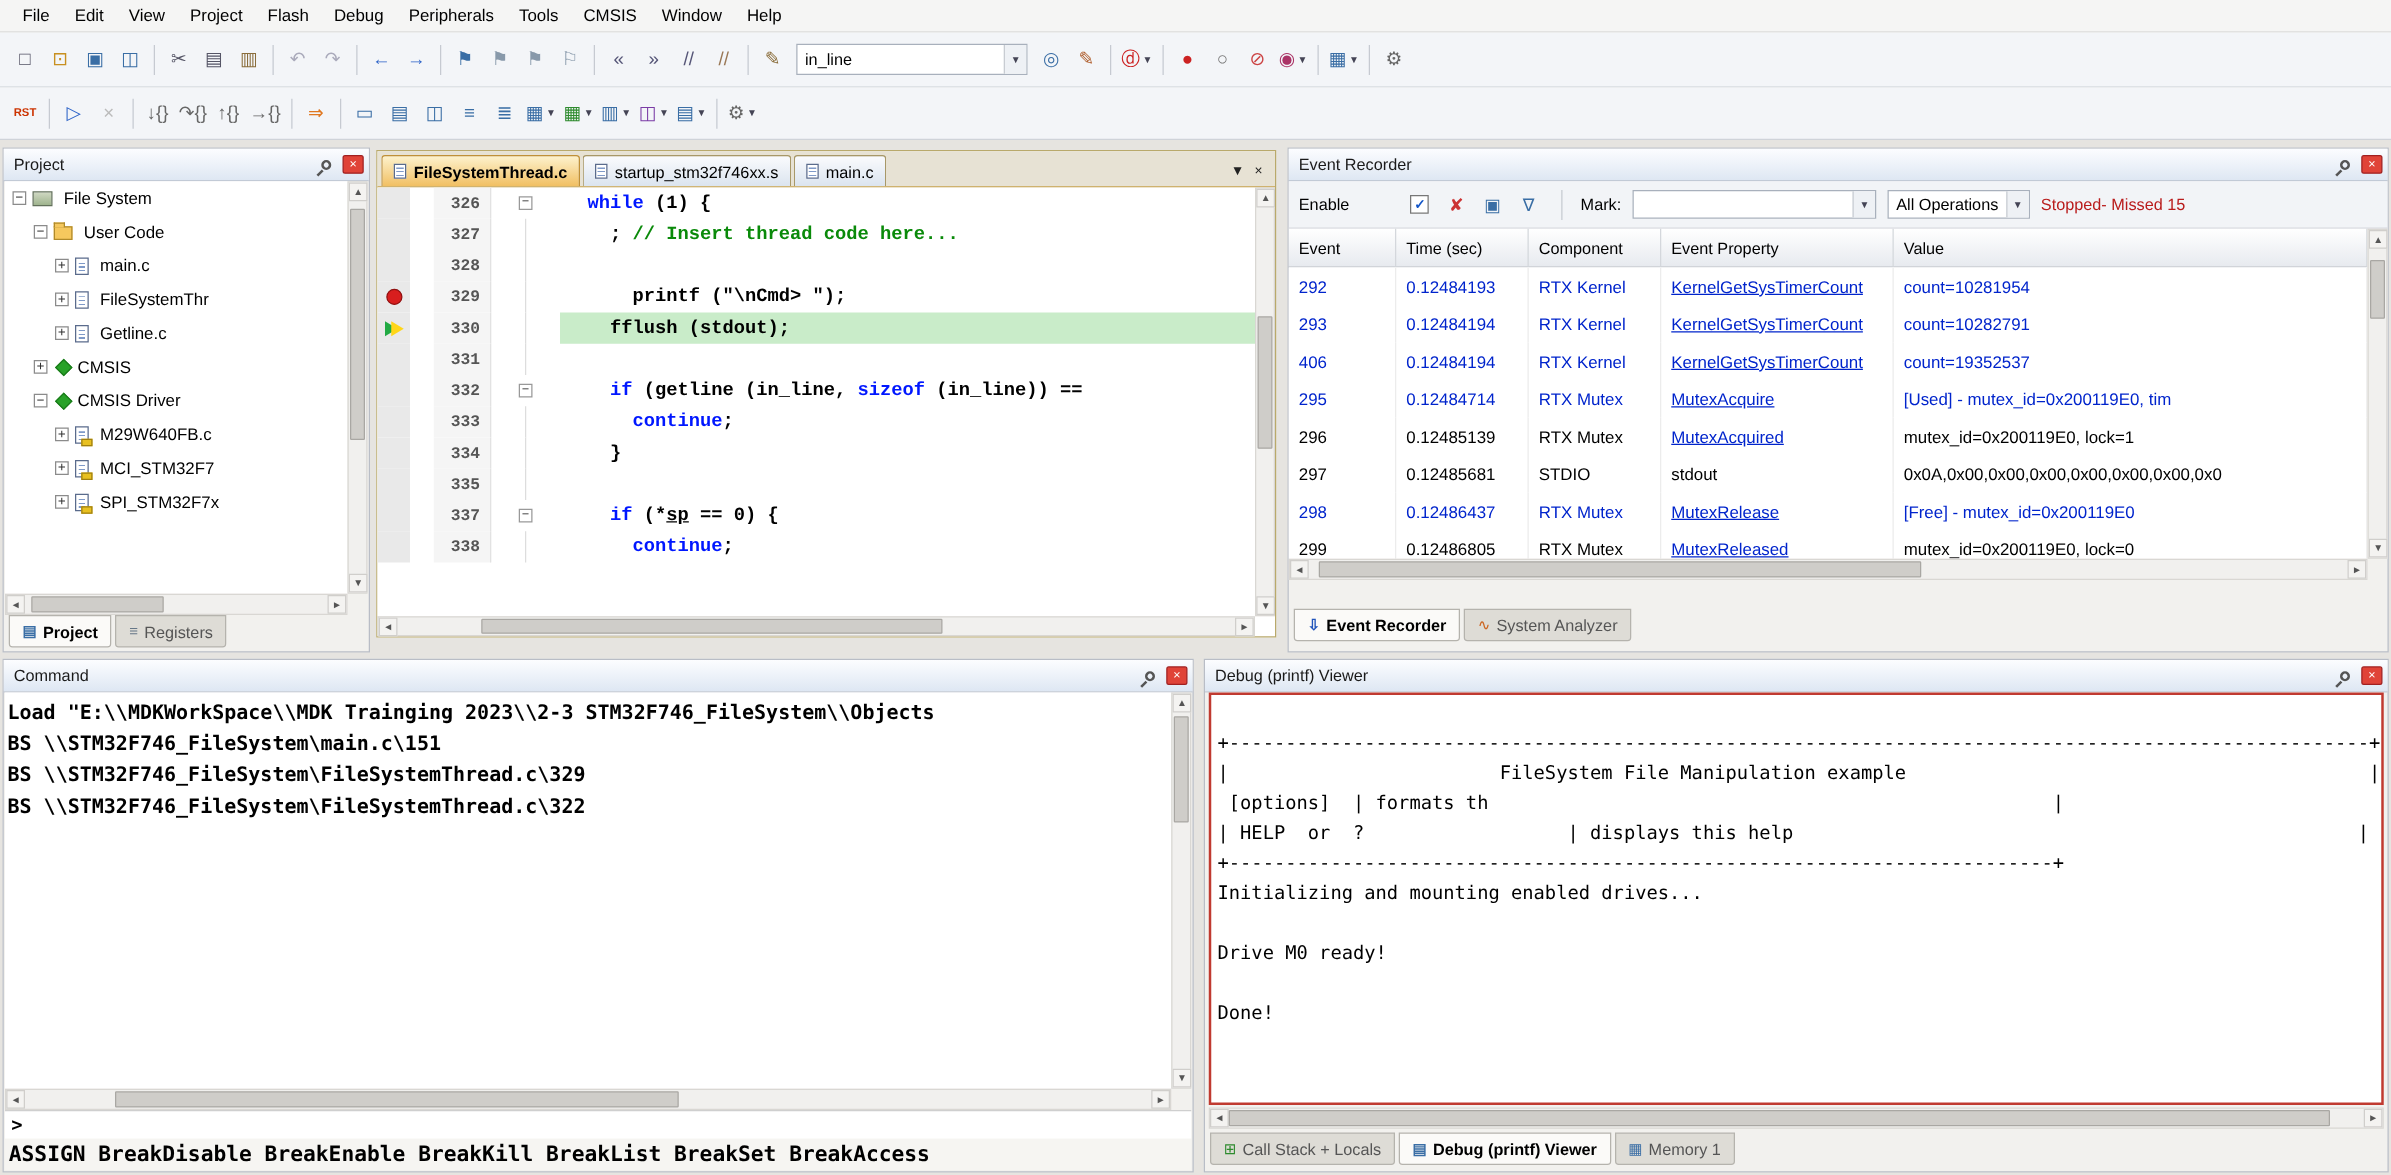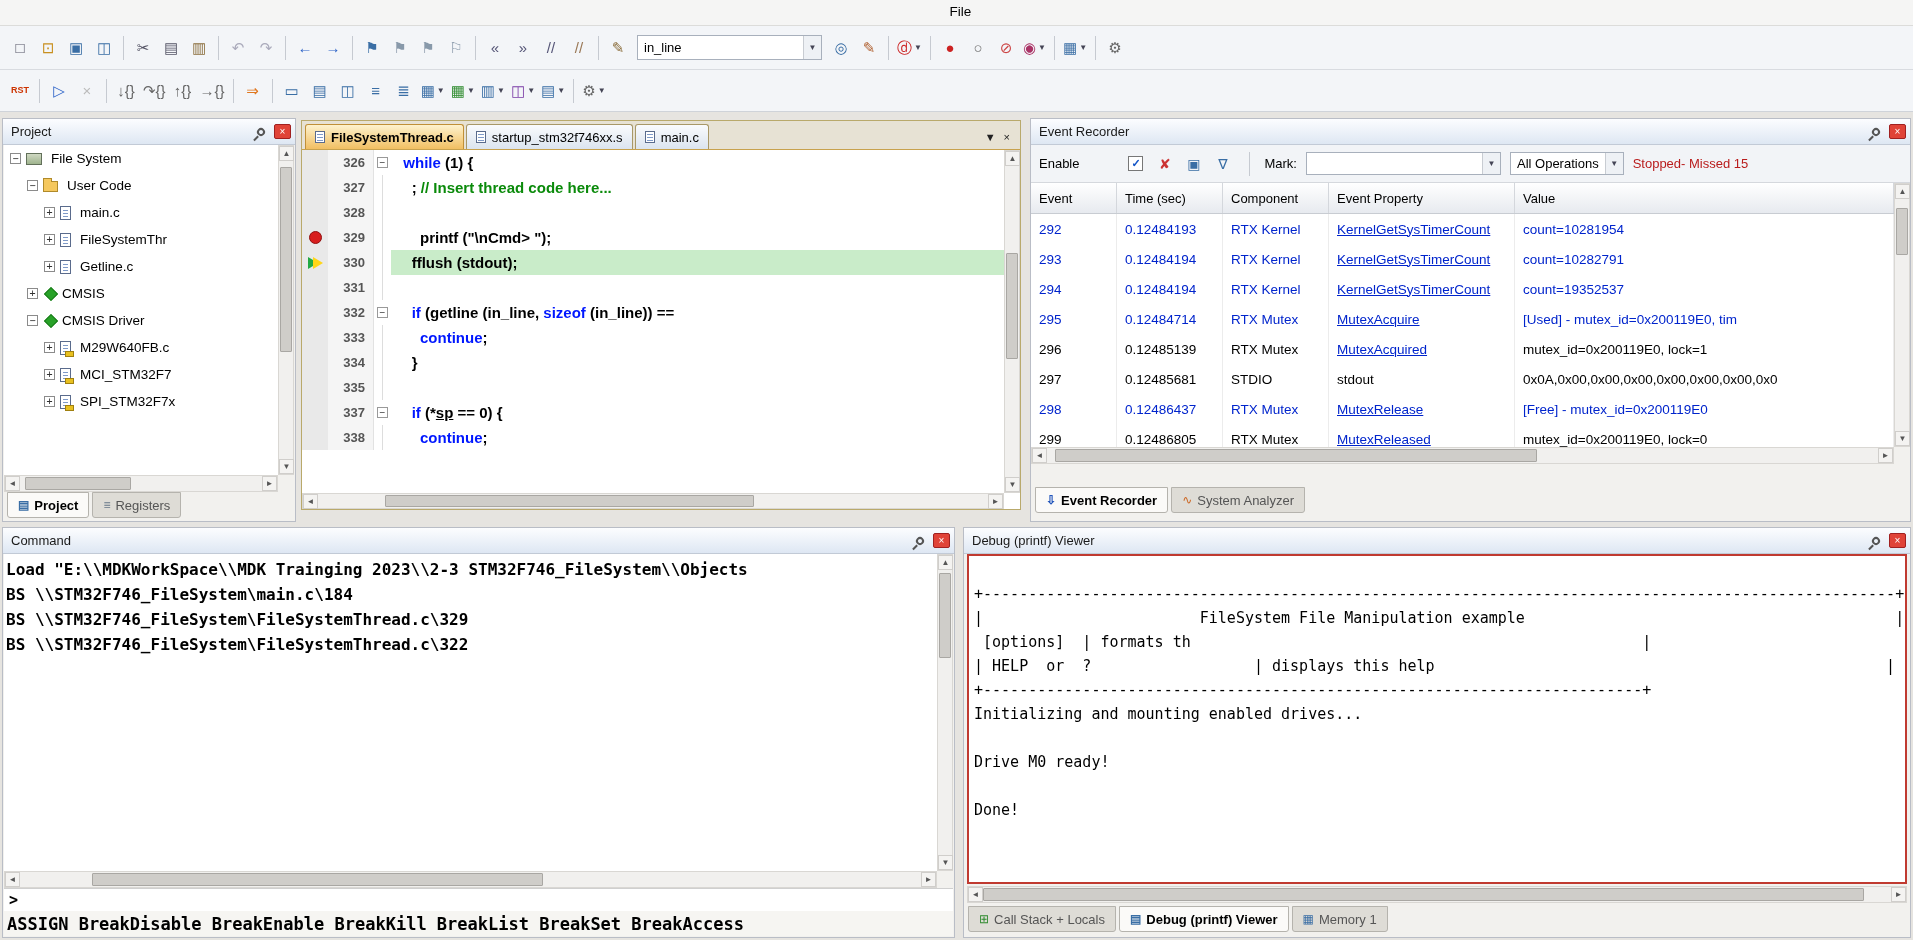--- a/index.html
+++ b/index.html
@@ -1,20 +1,20 @@
 <!DOCTYPE html>
 <html><head>
 <meta charset="utf-8">
 <style>
 *{margin:0;padding:0;box-sizing:border-box;}
 html,body{width:1913px;height:940px;}
 body{position:relative;background:#e6e4e0;font-family:"Liberation Sans",sans-serif;font-size:13px;color:#000;overflow:hidden;}
 
 
-#menubar{position:absolute;left:0;top:0;width:1913px;height:26px;background:#f5f5f4;border-bottom:1px solid #dcdcda;display:flex;align-items:center;padding-left:8px;flex-direction:column;}
+#menubar{position:absolute;left:0;top:0;width:1913px;height:26px;background:#f5f5f4;border-bottom:1px solid #dcdcda;display:flex;align-items:center;padding-left:8px;}
 .menu-item{padding:4px 10px;font-size:13.5px;cursor:default;}
 #toolbar1{position:absolute;left:0;top:26px;width:1913px;height:44px;background:#f3f5f8;border-bottom:1px solid #d8dbe0;display:flex;align-items:center;padding:0 6px;}
 #toolbar2{position:absolute;left:0;top:70px;width:1913px;height:42px;background:#f3f5f8;border-bottom:1px solid #cfd3d9;display:flex;align-items:center;padding:0 6px;}
 .tbwrap{display:flex;align-items:center;}
 .tbtn{min-width:28px;height:27px;display:flex;align-items:center;justify-content:center;border:1px solid transparent;border-radius:2px;padding:0 2px;}
 .tbtn .g{font-size:15px;line-height:1;}
 .tbtn .dd{font-size:8px;color:#445;margin-left:2px;}
 .tsep{width:1px;height:24px;background:#c6cad1;margin:0 5px;}
 .tcombo{width:185px;height:25px;background:#fff;border:1px solid #a8b0bc;display:flex;align-items:center;margin:0 5px;}
 .tcombo .val{flex:1;padding:0 6px;font-size:13px;}
@@ -64,21 +64,21 @@
 #editor{position:absolute;left:301px;top:120px;width:720px;height:390px;border:1px solid #b9a96b;background:#fff;}
 #etabs{height:29px;background:#e7e2d4;display:flex;align-items:flex-end;padding:3px 4px 0 3px;border-bottom:1px solid #c8a24e;}
 #etabs-list{display:flex;gap:2px;align-items:flex-end;}
 .etab{height:25px;display:flex;align-items:center;gap:6px;padding:12px 9px;border:1px solid #a89868;border-bottom:none;border-radius:3px 3px 0 0;background:linear-gradient(#fafbfd,#dbe4ef);font-size:13px;white-space:nowrap;}
 .etab.active{background:linear-gradient(#fdf2cd,#f1bf62);font-weight:bold;border-color:#c09038;}
 .fico{width:10px;height:12px;background:#fff;border:1px solid #5a6b8c;display:inline-block;position:relative;flex:none;}
 .fico::before{content:"";position:absolute;left:1px;right:1px;top:2px;height:7px;background:repeating-linear-gradient(to bottom,#7f9ac8 0 1px,transparent 1px 3px);}
 #etab-btns{margin-left:auto;display:flex;gap:8px;align-items:center;padding:0 6px 6px 0;}
 .ebtn{font-size:11px;color:#222;}
 #code{position:absolute;left:0;top:29px;right:16px;bottom:16px;background:#fff;overflow:hidden;}
-.cl{display:flex;height:25px;align-items:stretch;font-family:Liberation Sans, sans-serif;font-size:15px;font-weight:bold;white-space:pre;}
+.cl{display:flex;height:25px;align-items:stretch;font-family:Liberation Mono, monospace;font-size:15px;font-weight:bold;white-space:pre;gap:19px;}
 .cl .bp{width:26px;flex:none;background:#e9e9e9;display:flex;align-items:center;justify-content:center;}
 .cl .num{width:46px;flex:none;background:#f5f5f5;color:#555;font-size:13px;display:flex;align-items:center;justify-content:flex-end;padding-right:8px;border-right:1px solid #e2e2e2;}
 .cl .fold{width:17px;flex:none;display:flex;align-items:center;justify-content:center;}
 .fbox{width:11px;height:11px;border:1px solid #999;background:#fff;font-size:10px;line-height:9px;text-align:center;color:#333;font-weight:normal;}
 .fline{width:1px;height:100%;background:#ddd;}
 .cl .txt{flex:1;display:flex;align-items:center;padding-left:4px;}
 .cl.cur .txt{background:#c9ecc9;}
 .bpdot{width:13px;height:13px;border-radius:50%;background:#d81e1e;border:1px solid #901010;}
 .arrG{width:0;height:0;border-left:10px solid #22aa44;border-top:6px solid transparent;border-bottom:6px solid transparent;}
 .arrY{width:0;height:0;border-left:10px solid #ffd618;border-top:6px solid transparent;border-bottom:6px solid transparent;margin-left:-5px;}
@@ -515,21 +515,21 @@
       <div class="ev-row hl">
     <div class="ev-c c0">293</div>
     <div class="ev-c c1">0.12484194</div>
     <div class="ev-c c2">RTX Kernel</div>
     <div class="ev-c c3">
           <span class="ev-link">KernelGetSysTimerCount</span>
         </div>
     <div class="ev-c c4">count=10282791</div>
   </div>
       <div class="ev-row hl">
-    <div class="ev-c c0">294</div>
+    <div class="ev-c c0">406</div>
     <div class="ev-c c1">0.12484194</div>
     <div class="ev-c c2">RTX Kernel</div>
     <div class="ev-c c3">
           <span class="ev-link">KernelGetSysTimerCount</span>
         </div>
     <div class="ev-c c4">count=19352537</div>
   </div>
       <div class="ev-row hl">
     <div class="ev-c c0">295</div>
     <div class="ev-c c1">0.12484714</div>
@@ -603,21 +603,21 @@
 </section>
 
 <section class="panel" id="command">
   <div class="phead">
     <span class="t">Command</span>
     <span class="pinbtn">
         <i></i>
       </span>
     <span class="xbtn">×</span>
   </div>
-  <div id="cmd-out"><div class="oline">Load "E:\\MDKWorkSpace\\MDK Trainging 2023\\2-3 STM32F746_FileSystem\\Objects</div><div class="oline">BS \\STM32F746_FileSystem\main.c\184</div><div class="oline">BS \\STM32F746_FileSystem\FileSystemThread.c\329</div><div class="oline">BS \\STM32F746_FileSystem\FileSystemThread.c\322</div></div>
+  <div id="cmd-out"><div class="oline">Load "E:\\MDKWorkSpace\\MDK Trainging 2023\\2-3 STM32F746_FileSystem\\Objects</div><div class="oline">BS \\STM32F746_FileSystem\main.c\151</div><div class="oline">BS \\STM32F746_FileSystem\FileSystemThread.c\329</div><div class="oline">BS \\STM32F746_FileSystem\FileSystemThread.c\322</div></div>
   <div class="sb v" id="cmd-vscroll">
     <div class="ar">▲</div>
     <div class="tr">
         <div class="th" style="top:1%;height:30%;"></div>
       </div>
     <div class="ar">▼</div>
   </div>
   <div class="sb h" id="cmd-hscroll">
     <div class="ar">◄</div>
     <div class="tr">

